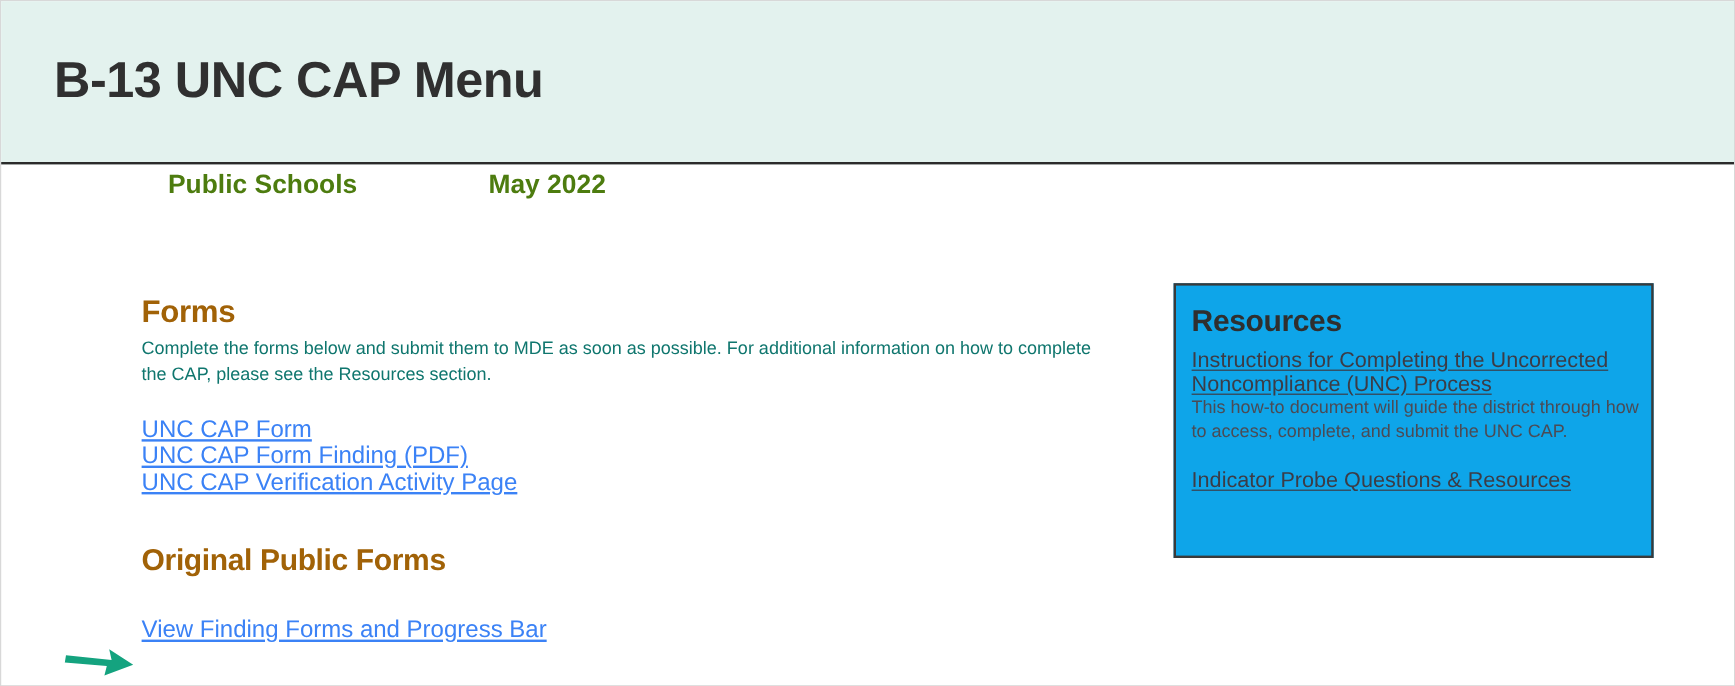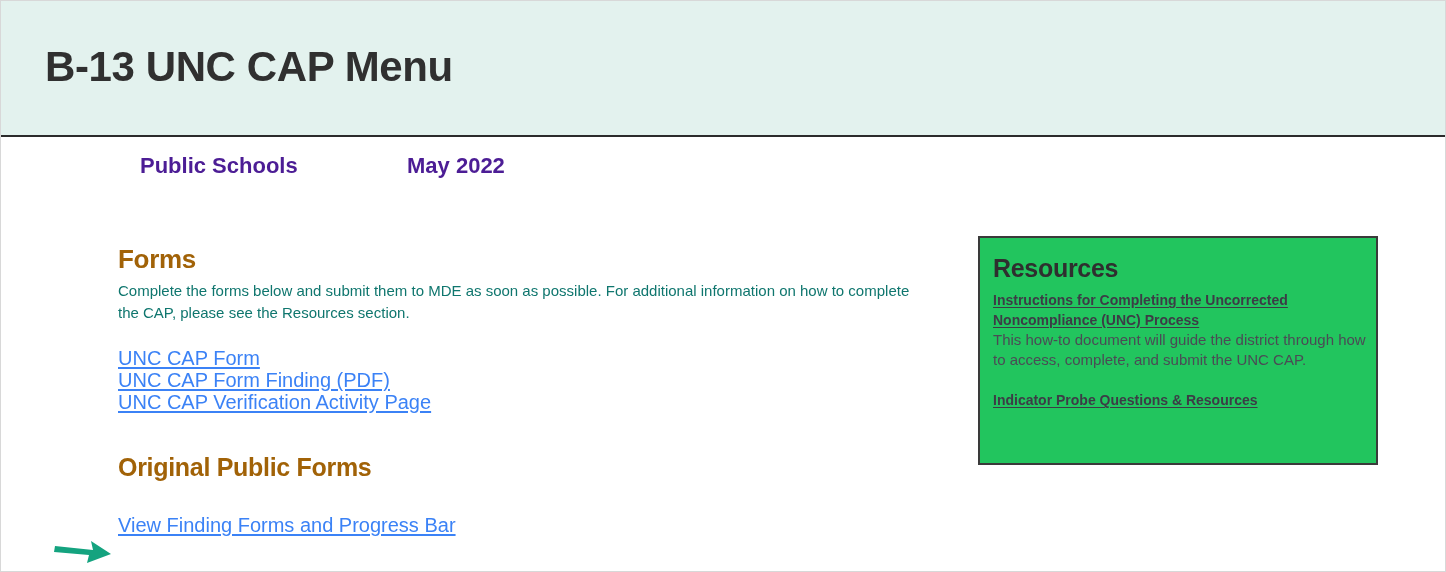--- a/index.html
+++ b/index.html
@@ -51,24 +51,24 @@
   
   #subheader {
     position: absolute;
     left: 0;
     top: 138px;
     width: 1444px;
     height: 62px;
   }
   .subhead-item {
     position: absolute;
-    top: 14px;
+    top: 2px;
     font-size: 22px;
     font-weight: bold;
-    color: #4c1d95;
+    color: #4d7c0f;
     white-space: nowrap;
   }
   #district-name { left: 139px; }
   #report-month  { left: 406px; }
 
   
   #main {
     position: absolute;
     left: 0;
     top: 200px;
@@ -141,21 +141,21 @@
 
   
   #resources-panel {
     position: absolute;
     left: 977px;
     top: 35px;
     width: 400px;
     height: 229px;
     box-sizing: border-box;
     border: 2px solid #3a3a3a;
-    background: #22c55e;
+    background: #0ea5e9;
   }
   #resources-heading {
     position: absolute;
     left: 13px;
     top: 16px;
     font-size: 25px;
     font-weight: bold;
     color: #2f2f2f;
     letter-spacing: -0.3px;
   }
@@ -164,27 +164,26 @@
     left: 13px;
     top: 52px;
     width: 380px;
   }
   .resource-item {
     margin-bottom: 20px;
   }
   .resource-item:last-child { margin-bottom: 4px; }
   .resource-link {
     display: block;
-    font-size: 14px;
+    font-size: 18px;
     line-height: 20px;
     color: #3c3c46;
     text-decoration: underline;
     text-underline-offset: 2px;
     cursor: pointer;
-    font-weight: bold;
   }
   .resource-desc {
     font-size: 15px;
     line-height: 20px;
     color: #4b4b55;
   }
 </style>
 </head>
 <body>
 

